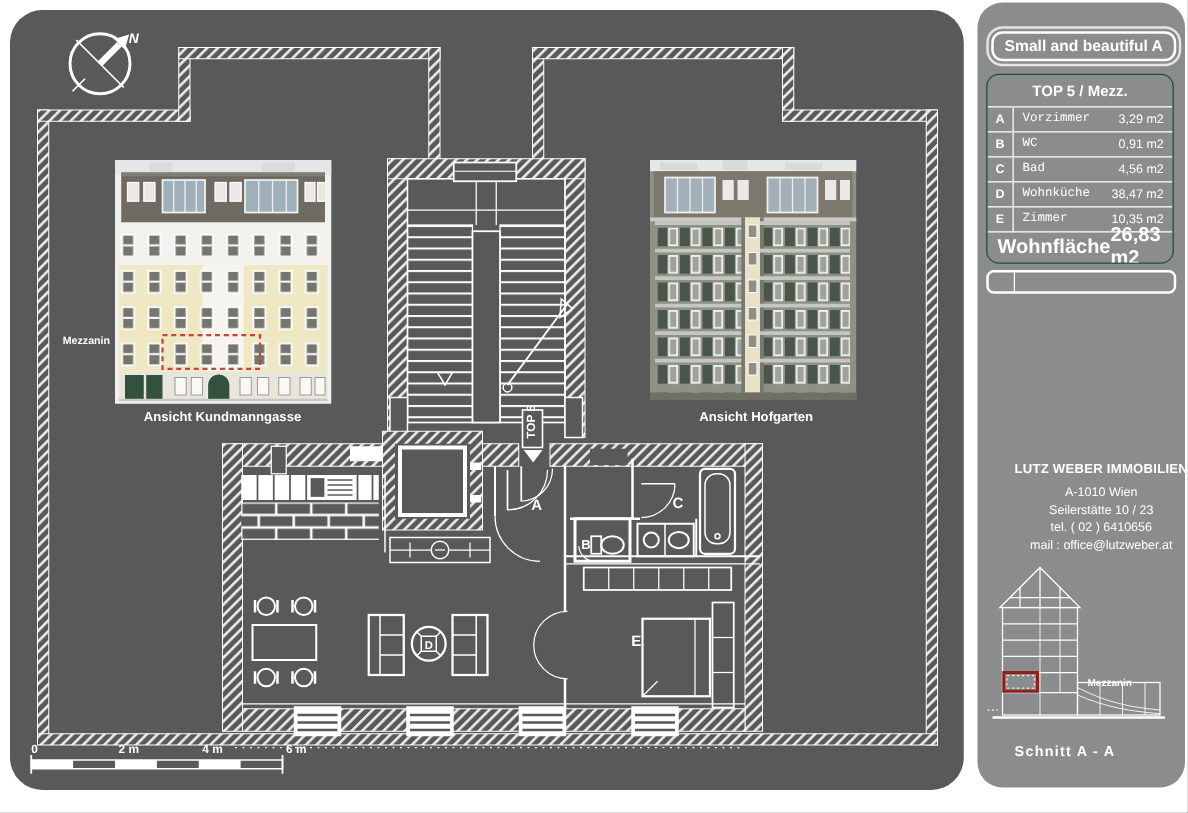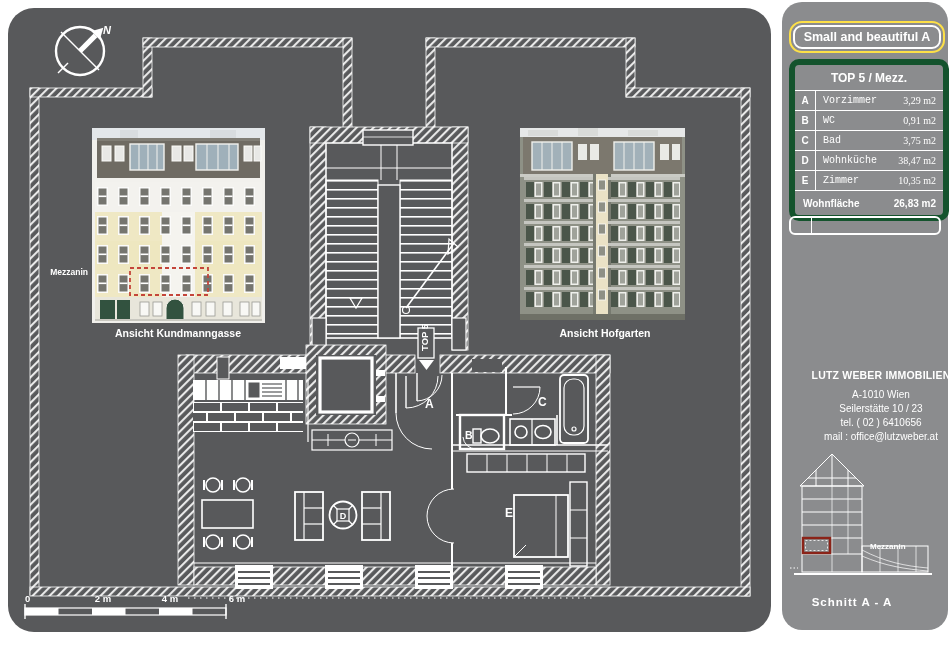--- a/index.html
+++ b/index.html
@@ -4,36 +4,36 @@
 <style>
   html,body{margin:0;padding:0;background:#fff;}
   .stage{position:relative;width:950px;height:650px;background:#ffffff;overflow:hidden;
          font-family:"Liberation Sans",sans-serif;}
   .main-panel{position:absolute;left:8px;top:8px;width:763px;height:624px;
               background:#58595b;border-radius:26px;}
   .sidebar{position:absolute;left:782px;top:2px;width:166px;height:628px;
            background:#8b8c8e;border-radius:20px;color:#fff;}
   svg text{font-family:"Liberation Sans",sans-serif;fill:#ffffff;}
   
-  .title-box{position:absolute;left:7px;top:19px;width:148px;border:2px solid #fde047;
+  .title-box{position:absolute;left:7px;top:19px;width:148px;border:2px solid #e5e5e5;
              border-radius:13px;padding:2px;}
   .title-box-inner{border:2px solid #fff;border-radius:9px;height:20px;display:flex;
                    align-items:center;justify-content:center;font-size:12.5px;font-weight:bold;
                    white-space:nowrap;}
-  .table-box{position:absolute;left:7px;top:57px;width:148px;border:6px solid #14532d;
+  .table-box{position:absolute;left:7px;top:57px;width:148px;border:1px solid #14532d;
              border-radius:10px;overflow:hidden;}
   .table-header{height:25px;display:flex;align-items:center;justify-content:center;
                 font-size:12px;font-weight:bold;}
   .trow{display:flex;align-items:stretch;border-top:1.6px solid #fff;height:19px;font-size:10px;}
   .trow .cell-letter{width:20px;display:flex;align-items:center;justify-content:center;
                      border-right:1.6px solid #fff;font-weight:bold;}
   .trow .cell-name{flex:1;display:flex;align-items:center;padding-left:7px;font-family:Liberation Mono, monospace;}
-  .trow .cell-area{display:flex;align-items:center;padding-right:7px;font-family:Liberation Serif, serif;}
+  .trow .cell-area{display:flex;align-items:center;padding-right:7px;}
   .trow-total{display:flex;align-items:center;border-top:1.6px solid #fff;height:24px;
-              font-size:10px;font-weight:bold;}
+              font-size:16px;font-weight:bold;}
   .trow-total .tlabel{padding-left:8px;}
   .trow-total .tvalue{margin-left:auto;padding-right:7px;}
   .empty-box{position:absolute;left:7px;top:214px;width:148px;height:15px;border:2px solid #fff;
              border-radius:6px;}
   .empty-box .vline{position:absolute;left:20px;top:0;bottom:0;border-right:1.6px solid #fff;}
   .contact{position:absolute;left:0;top:366px;width:166px;text-align:center;line-height:14px;
            font-size:10px;padding-left:16px;}
   .contact .company{font-weight:bold;font-size:10.5px;margin-bottom:6px;letter-spacing:.2px;}
   .section-wrap{position:absolute;left:8px;top:448px;width:150px;height:142px;}
   .section-caption{position:absolute;left:0;top:594px;width:140px;text-align:center;
@@ -435,21 +435,21 @@
         <span class="cell-area">3,29 m2</span>
       </div>
       <div class="trow">
         <span class="cell-letter">B</span>
         <span class="cell-name">WC</span>
         <span class="cell-area">0,91 m2</span>
       </div>
       <div class="trow">
         <span class="cell-letter">C</span>
         <span class="cell-name">Bad</span>
-        <span class="cell-area">3,75 m2</span>
+        <span class="cell-area">4,56 m2</span>
       </div>
       <div class="trow">
         <span class="cell-letter">D</span>
         <span class="cell-name">Wohnküche</span>
         <span class="cell-area">38,47 m2</span>
       </div>
       <div class="trow">
         <span class="cell-letter">E</span>
         <span class="cell-name">Zimmer</span>
         <span class="cell-area">10,35 m2</span>

